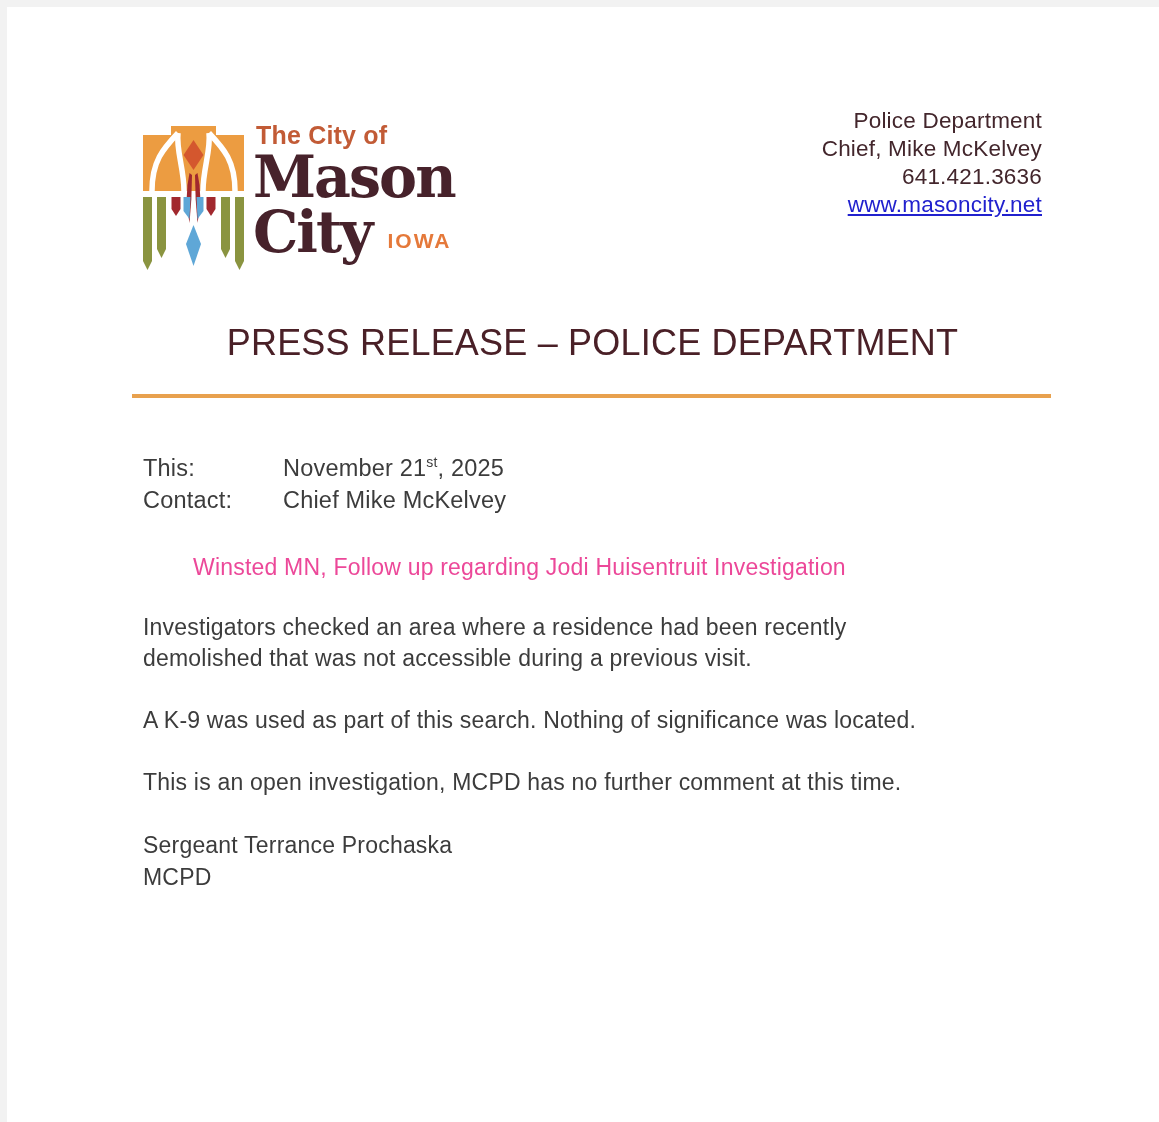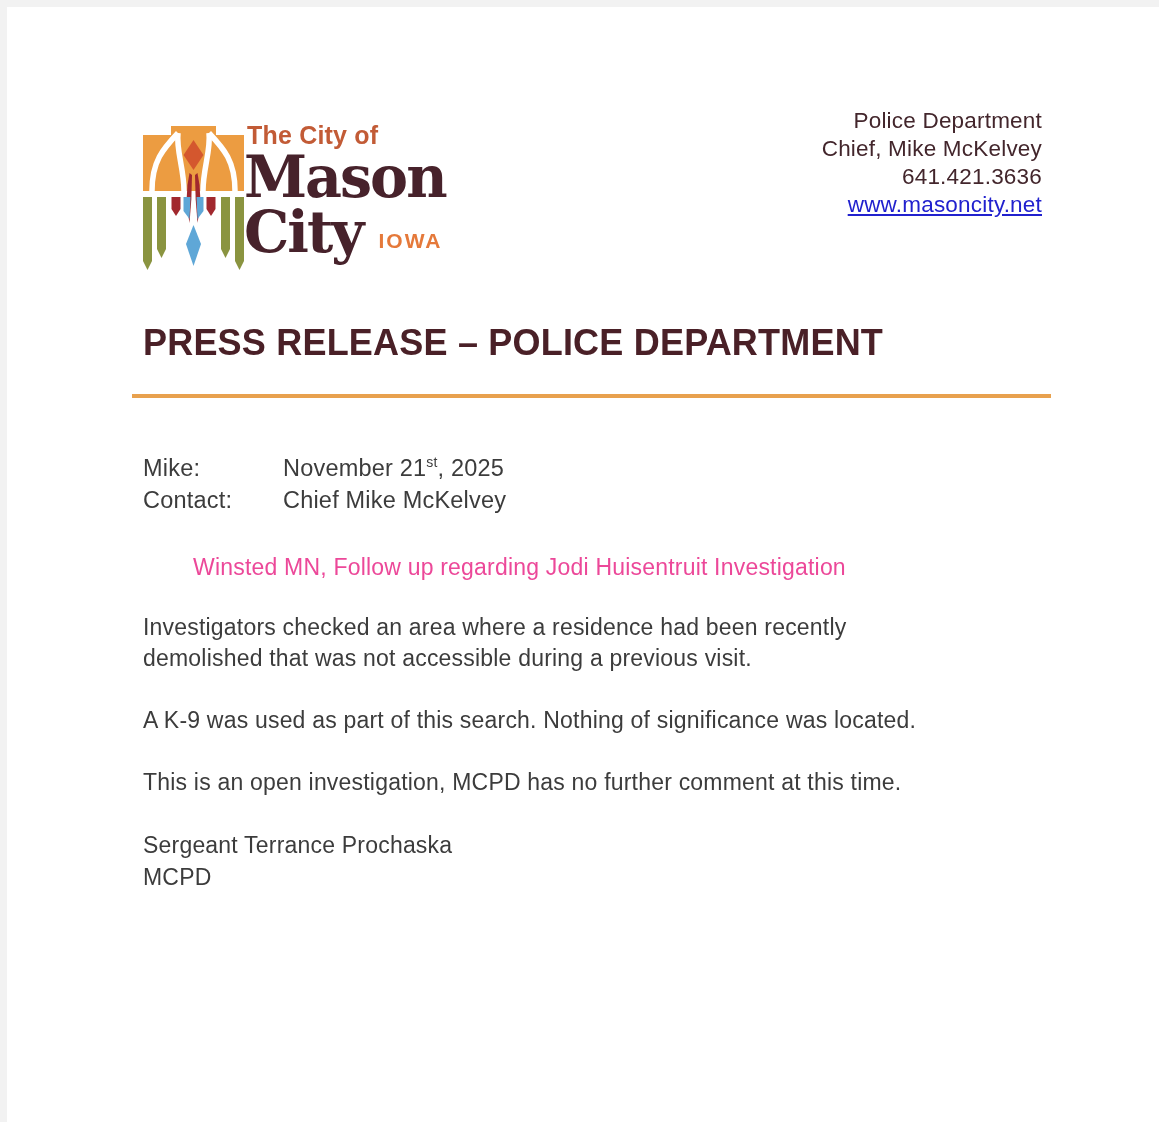--- a/index.html
+++ b/index.html
@@ -21,21 +21,21 @@
 
   
   .header {
     display: flex;
     justify-content: space-between;
     align-items: flex-start;
     padding-top: 98px;
   }
   .logo { display: flex; align-items: flex-start; margin-top: 18px; }
   .logo-mark { display: block; width: 101px; height: 155px; flex: 0 0 auto; }
-  .logo-text { margin-top: -2px; }
+  .logo-text { margin-left: 9px; margin-top: -2px; }
   .logo-tagline {
     font-weight: bold;
     font-size: 25px;
     color: #c25b36;
     letter-spacing: 0.2px;
     margin-left: 3px;
   }
   .logo-name {
     font-family: "DejaVu Serif", serif;
     font-weight: bold;
@@ -61,22 +61,23 @@
     line-height: 28px;
     color: #43262c;
     letter-spacing: 0.2px;
     padding-top: 2px;
   }
   .weblink { color: #2121ce; text-decoration: underline; cursor: pointer; }
 
   
   .title {
     margin-top: 44px;
+    text-align: center;
     font-size: 36px;
-    font-weight: bold;
+    font-weight: normal;
     letter-spacing: 0.2px;
     color: #4a2027;
     font-family: "Liberation Sans", sans-serif;
   }
   .rule {
     height: 4px;
     background: #e8a14e;
     border: none;
     margin: 30px -9px 0 -11px; 
   }
@@ -171,21 +172,21 @@
         <div><a class="weblink" href="#">www.masoncity.net</a></div>
       </div>
     </header>
 
     <h1 class="title">PRESS RELEASE – POLICE DEPARTMENT</h1>
 
     <div class="rule"></div>
 
     <div class="meta">
       <div class="mrow">
-        <span class="mlabel">Mike:</span>
+        <span class="mlabel">This:</span>
         <span class="mvalue"><span>November 21</span><sup>st</sup><span>, 2025</span></span>
       </div>
       <div class="mrow">
         <span class="mlabel">Contact:</span>
         <span class="mvalue">Chief Mike McKelvey</span>
       </div>
     </div>
 
     <p class="subject">Winsted MN, Follow up regarding Jodi Huisentruit Investigation</p>
 

